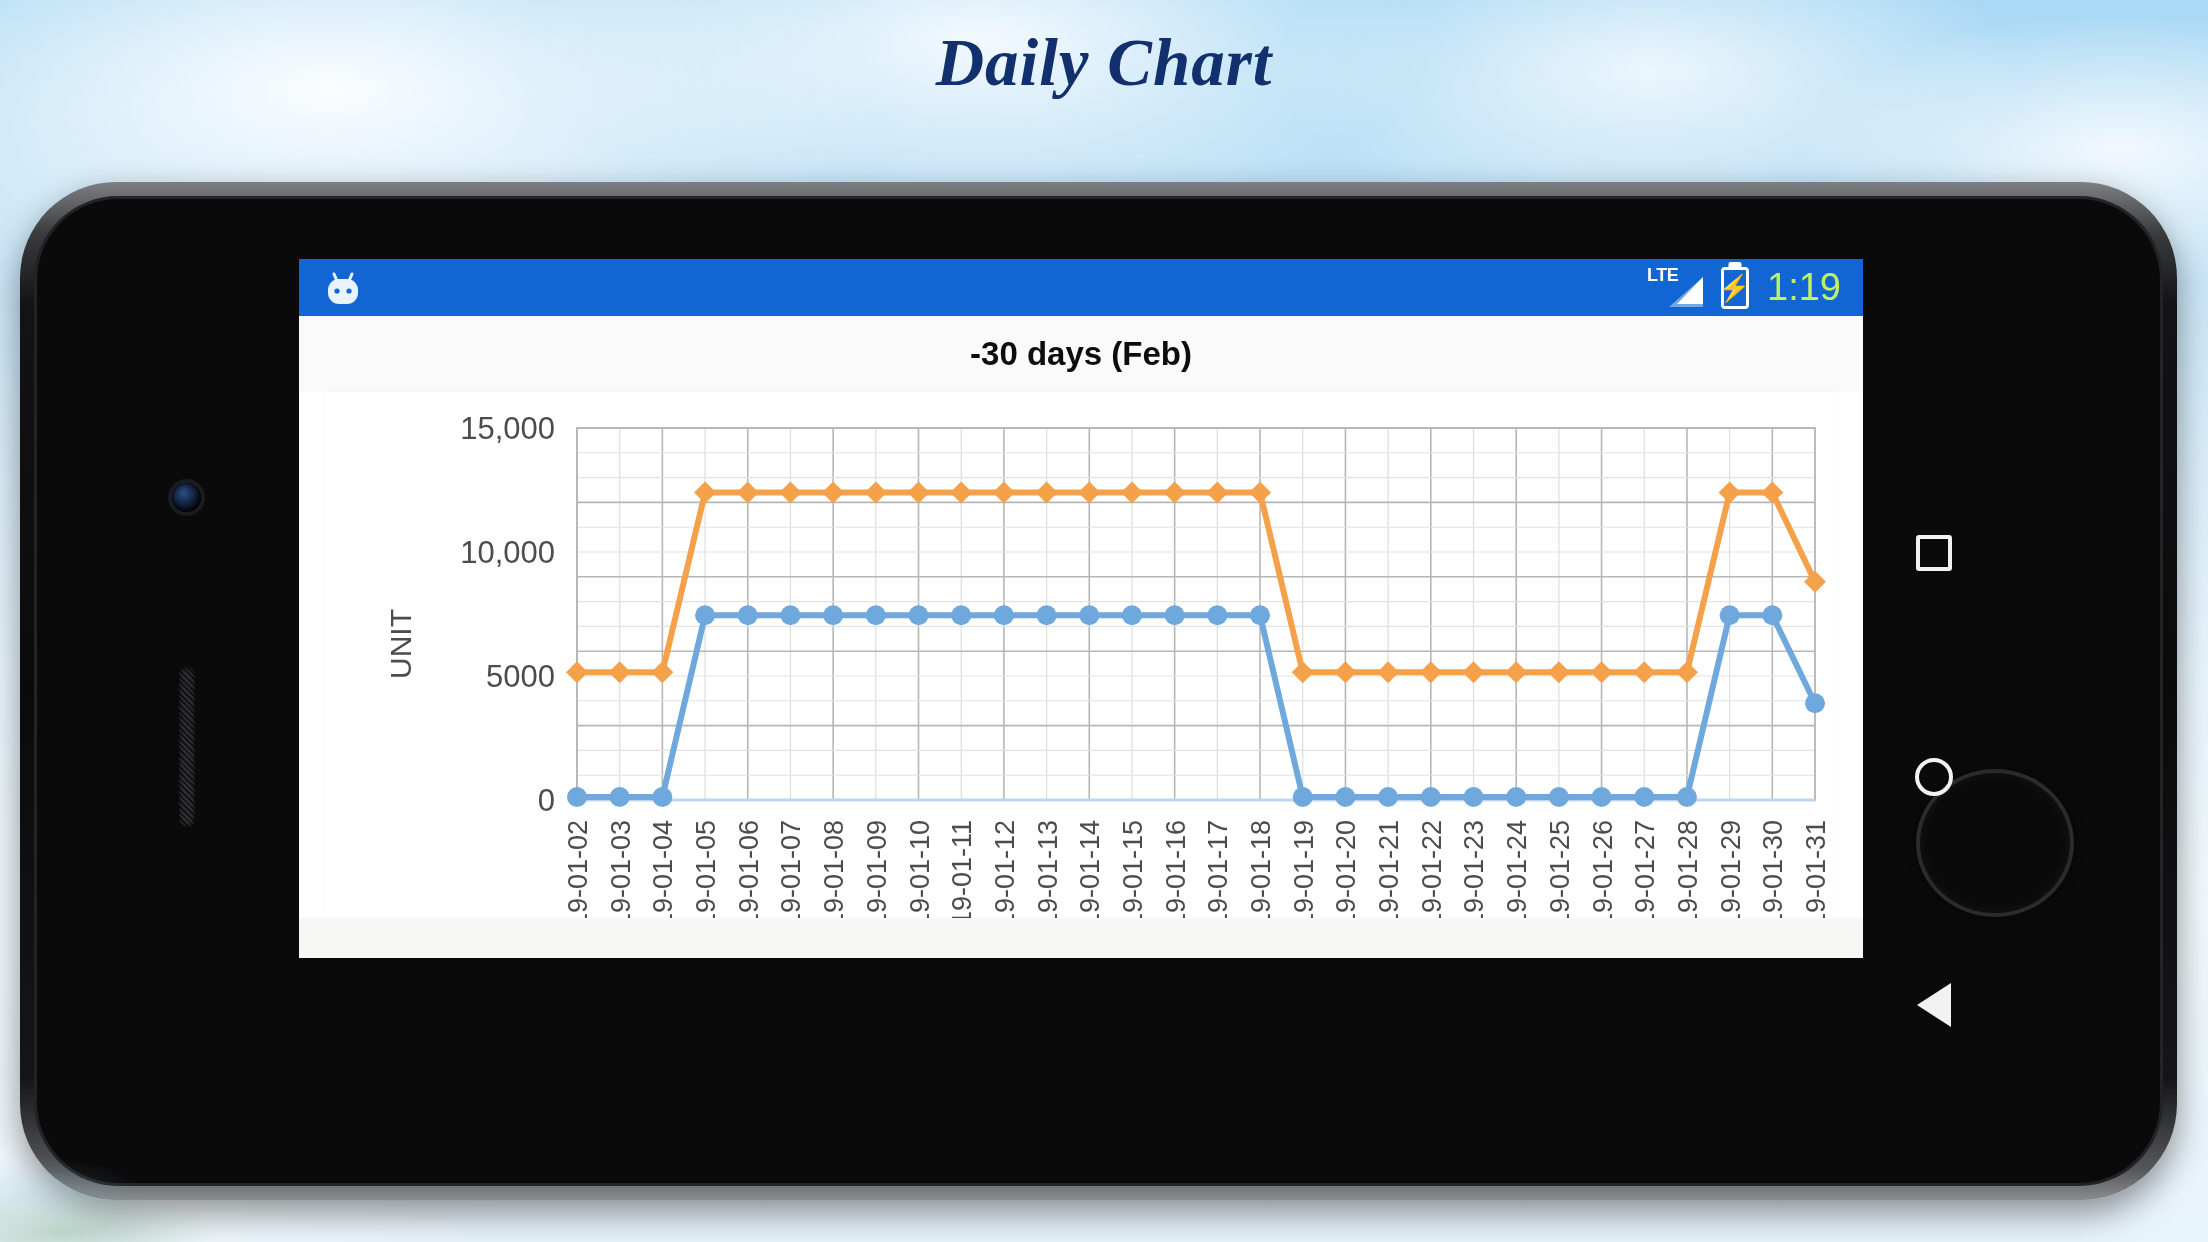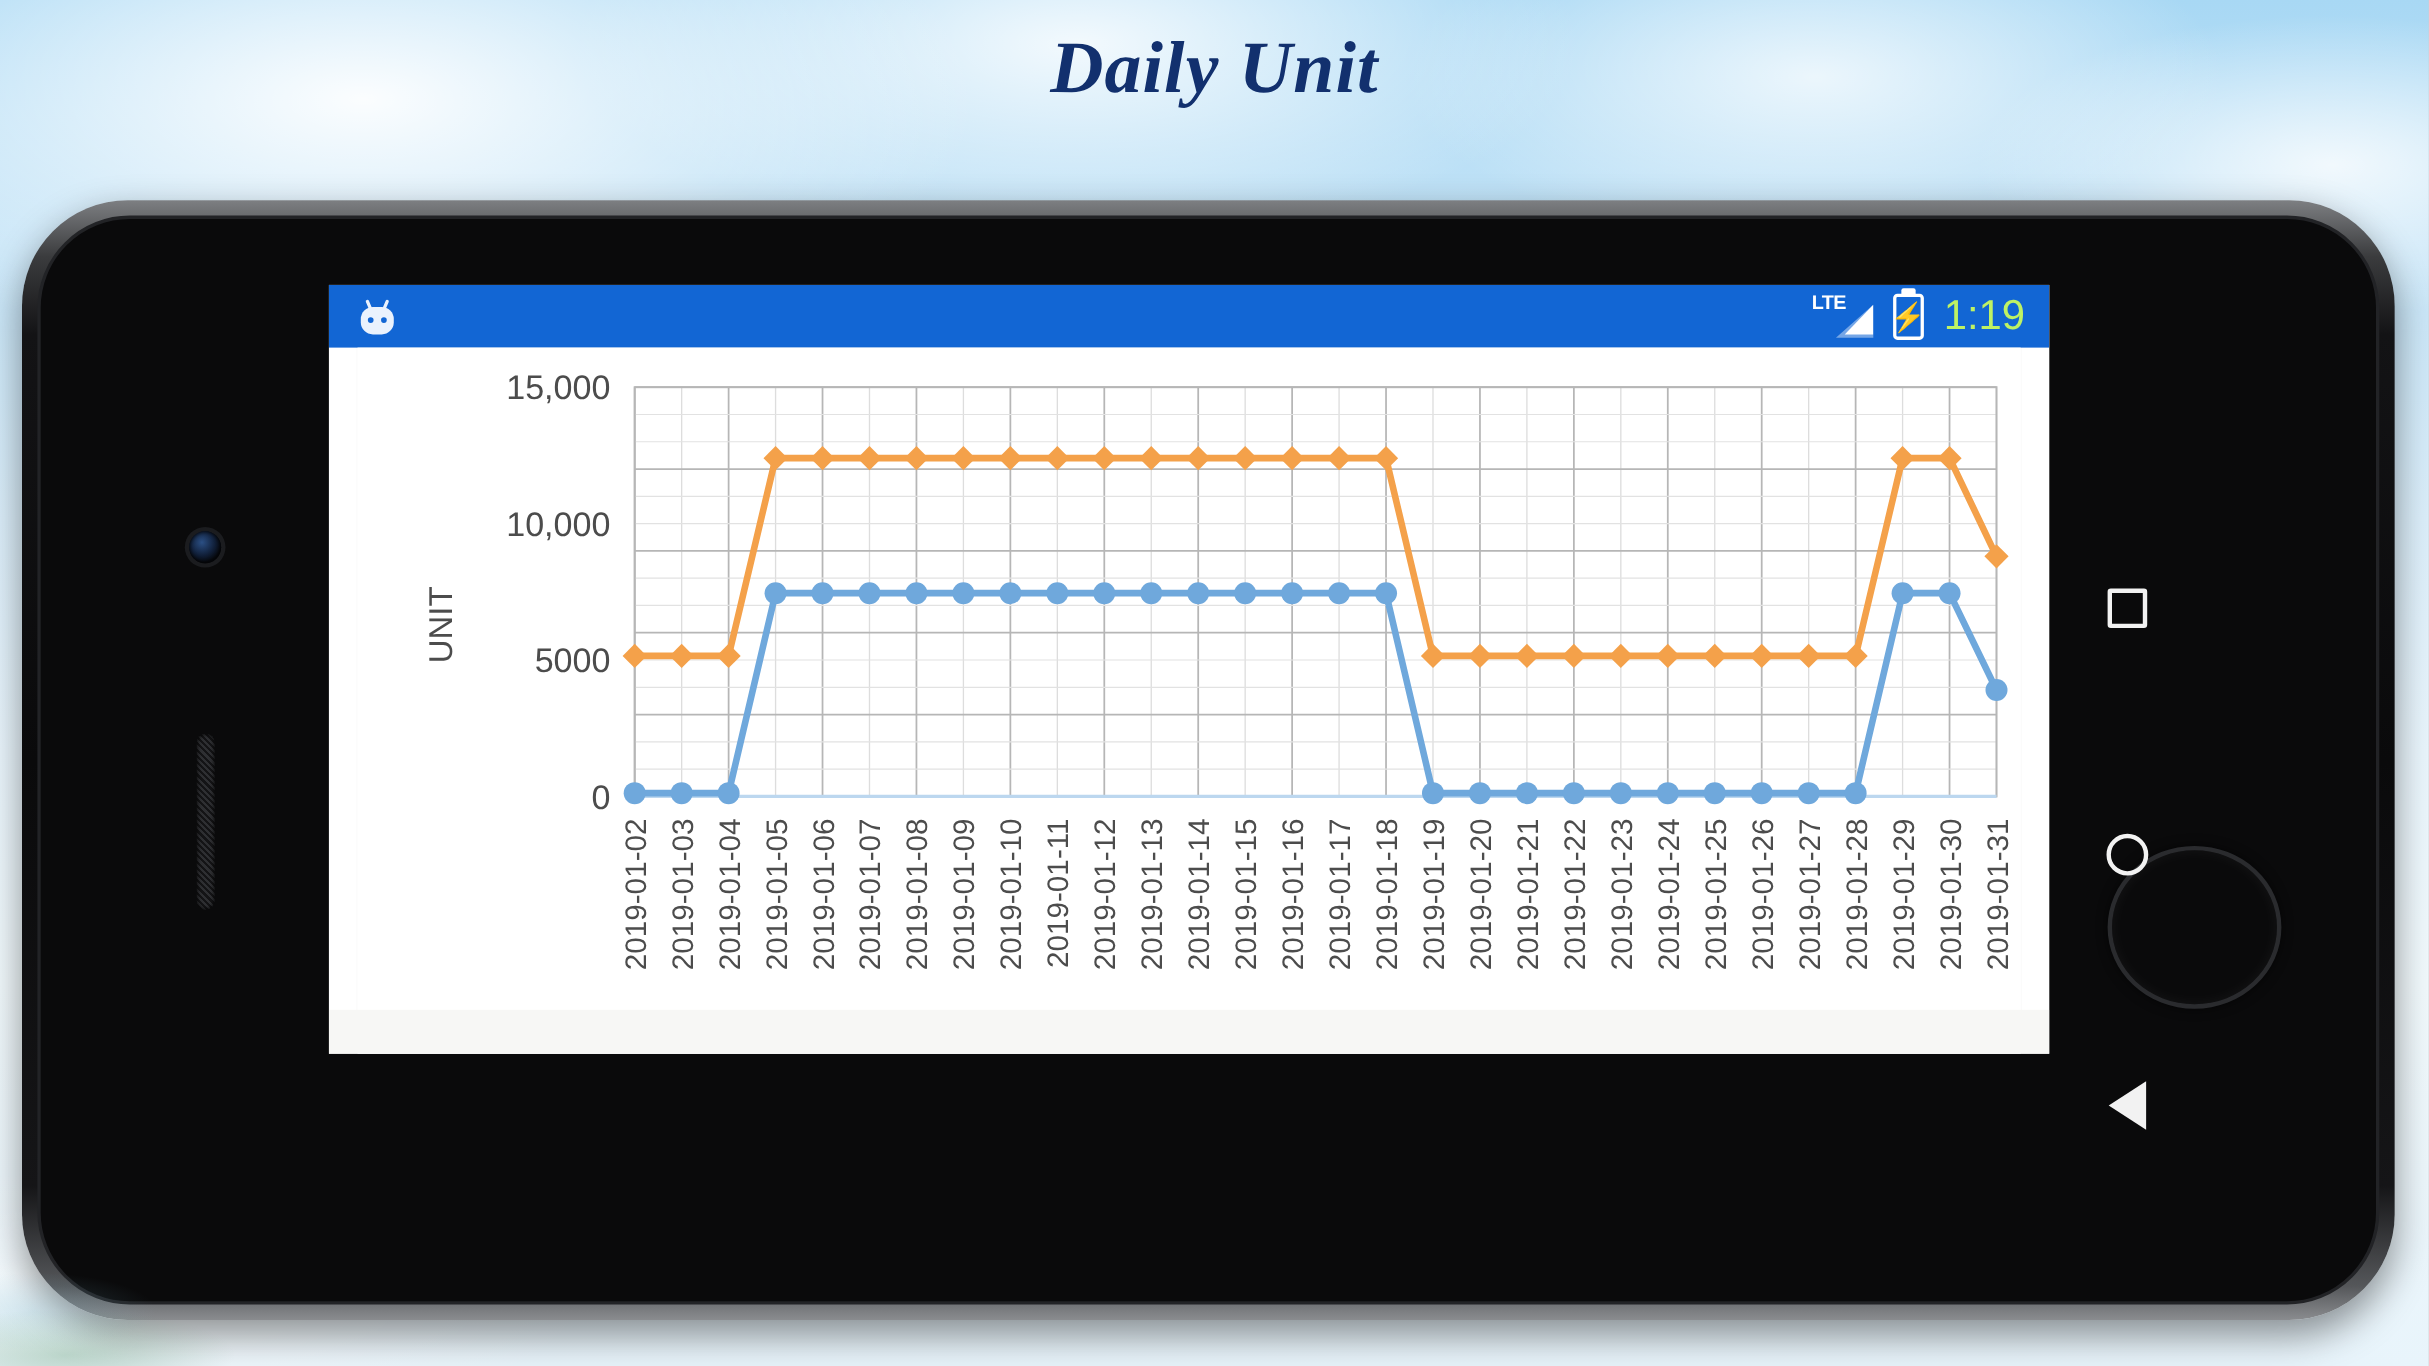--- a/index.html
+++ b/index.html
@@ -175,21 +175,21 @@
   }
   .legend-label { font-size: 32px; font-weight: bold; color: #1e1e1e; }
 
   .screen-footer { position:absolute; left:0; bottom:0; width:100%; height:40px; background:#f7f7f5; }
 </style>
 </head>
 <body>
 
 <div id="page">
 
-  <div class="page-title">Daily Unit</div>
+  <div class="page-title">Daily Chart</div>
 
 
   <div class="phone">
     <div class="phone-inner">
 
       <div class="bezel-left-camera"></div>
       <div class="bezel-left-speaker"></div>
       <div class="home-ring"></div>
 
       <div class="navbar">
@@ -218,20 +218,23 @@
                 <polygon points="56,41 56,14 30,41" fill="#ffffff"></polygon>
               </svg>
             </div>
             <div class="battery">
               <span class="bolt">⚡</span>
             </div>
             <div class="clock">1:19</div>
           </div>
         </div>
 
+        <div class="chart-head">
+          <div class="chart-title">-30 days (Feb)</div>
+        </div>
 
         <div class="chart-card">
           <div class="chart-body">
             <svg id="chart-svg" width="1512" height="746" viewBox="0 0 1512 746">
                 <line x1="252" y1="36" x2="252" y2="408" stroke="#b6b6b6" stroke-width="1.6"></line>
                 <line x1="294.6896551724138" y1="36" x2="294.6896551724138" y2="408" stroke="#dddddd" stroke-width="1.2"></line>
                 <line x1="337.37931034482756" y1="36" x2="337.37931034482756" y2="408" stroke="#b6b6b6" stroke-width="1.6"></line>
                 <line x1="380.0689655172414" y1="36" x2="380.0689655172414" y2="408" stroke="#dddddd" stroke-width="1.2"></line>
                 <line x1="422.7586206896552" y1="36" x2="422.7586206896552" y2="408" stroke="#b6b6b6" stroke-width="1.6"></line>
                 <line x1="465.44827586206895" y1="36" x2="465.44827586206895" y2="408" stroke="#dddddd" stroke-width="1.2"></line>

